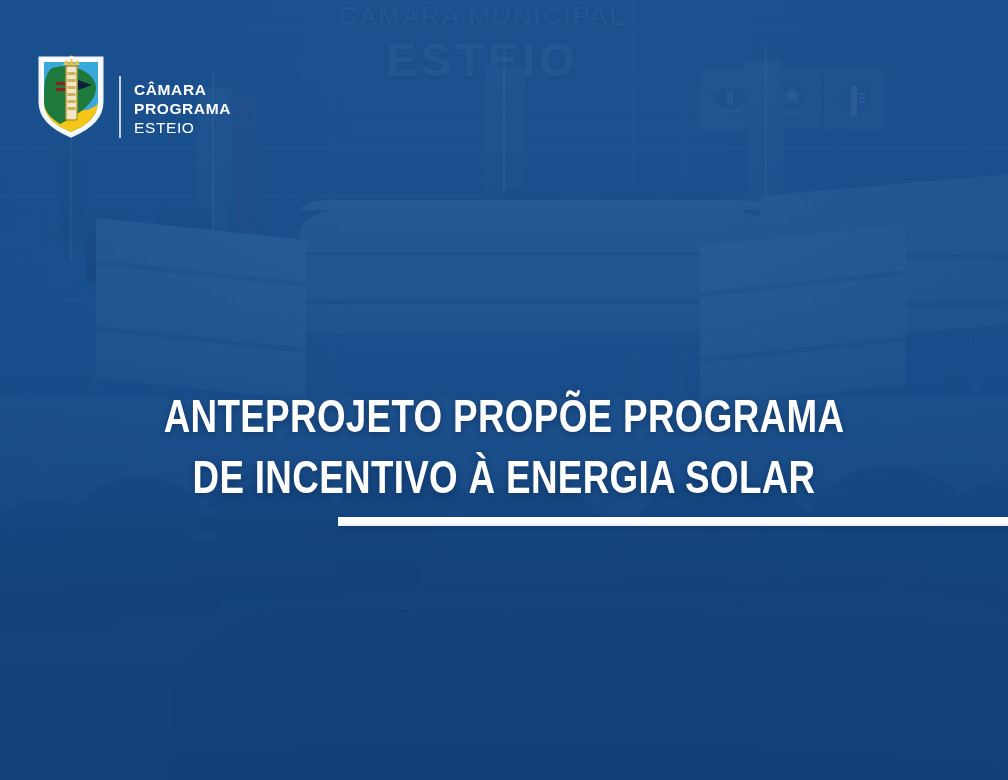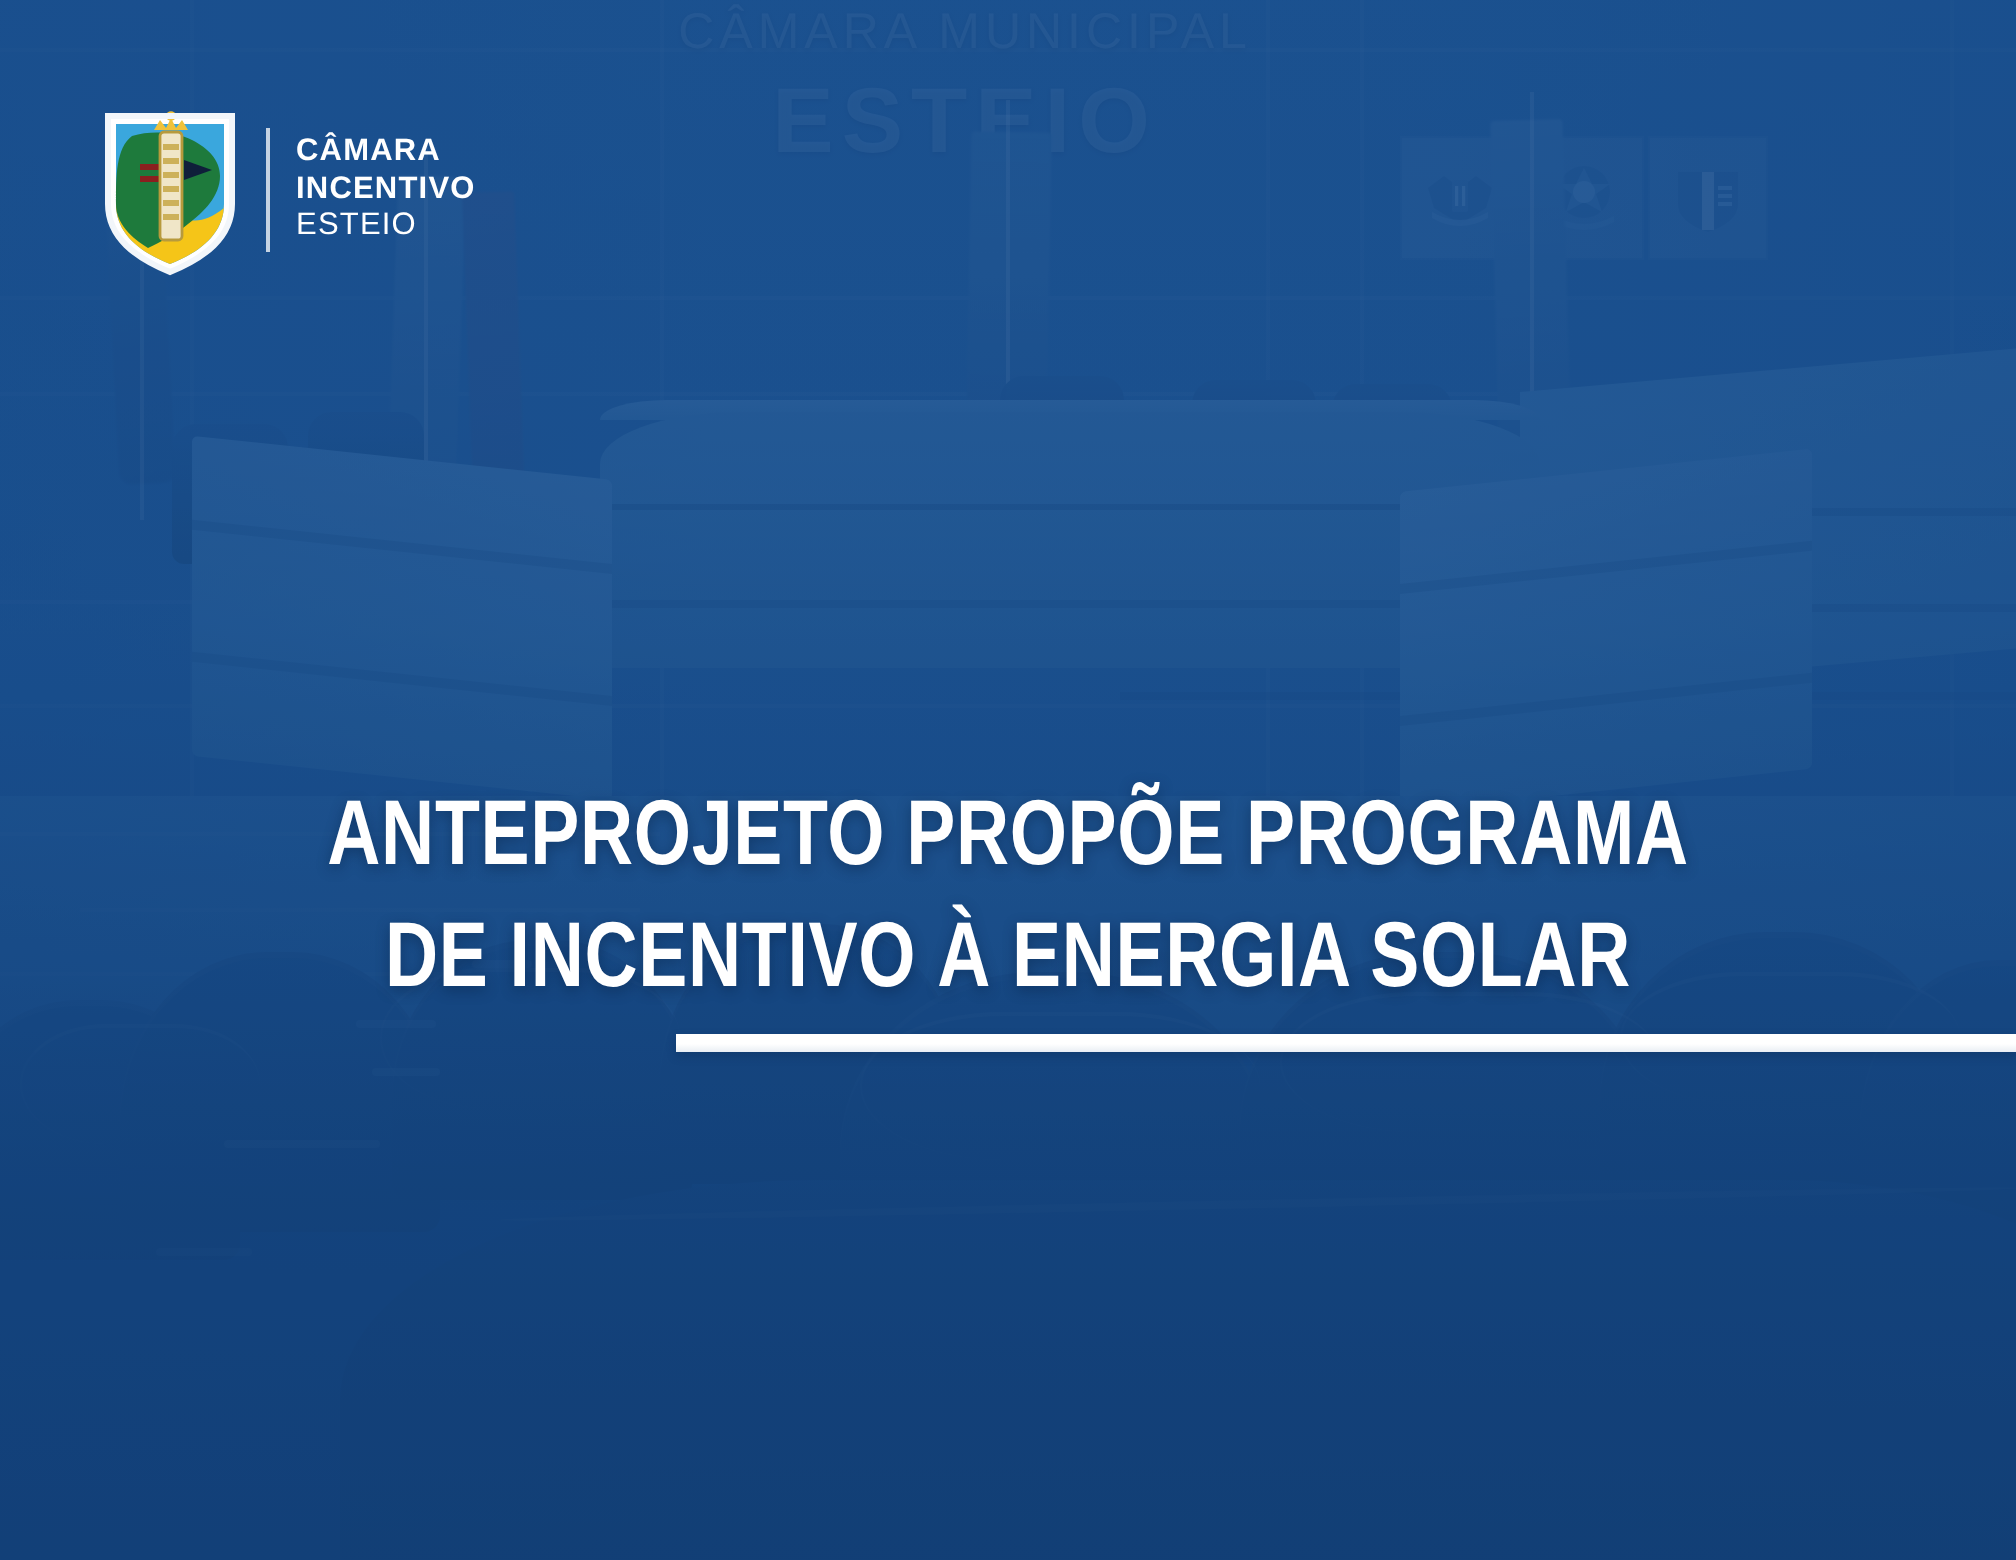--- a/index.html
+++ b/index.html
@@ -175,21 +175,21 @@
       linear-gradient(90deg, rgba(22,74,138,.28) 0%, rgba(22,74,138,.05) 35%,
                              rgba(22,74,138,.05) 70%, rgba(22,74,138,.26) 100%);
     mix-blend-mode:normal;
   }
   .tint2 {
     position:absolute; inset:0;
     background:rgba(23,76,141,.35);
   }
 
   
-  .logo { position:absolute; left:48px; top:52px; display:flex; align-items:center; gap:0; }
+  .logo { position:absolute; left:34px; top:52px; display:flex; align-items:flex-end; gap:0; }
   .emblem { width:74px; height:86px; display:block; }
   .logo-rule { width:2px; height:62px; background:rgba(255,255,255,.75); margin:0 13px 0 11px; }
   .logo-text { color:#ffffff; line-height:1.22; letter-spacing:.6px; }
   .logo-text .l1 { font-size:15.5px; font-weight:700; }
   .logo-text .l2 { font-size:15.5px; font-weight:700; }
   .logo-text .l3 { font-size:15.5px; font-weight:400; }
 
   
   .headline {
     position:absolute; left:0; top:386px; width:1008px;
@@ -353,21 +353,21 @@
       <rect x="33.5" y="41" width="8" height="3" fill="#cdb15a"></rect>
       <rect x="33.5" y="48" width="8" height="3" fill="#cdb15a"></rect>
       <rect x="33.5" y="55" width="8" height="3" fill="#cdb15a"></rect>
       <path d="M29 13 l3 -5 l3 4 l2.5 -5 l2.5 5 l3 -4 l3 5 Z" fill="#f0c23a"></path>
       <circle cx="37.5" cy="6" r="2.4" fill="#f0c23a"></circle>
       <path d="M6 6 h62 v44 c0 17 -14 27 -31 34 C20 77 6 67 6 50 Z" fill="none" stroke="#f2f6fa" stroke-width="3"></path>
     </svg>
     <div class="logo-rule"></div>
     <div class="logo-text">
       <div class="l1">CÂMARA</div>
-      <div class="l2">INCENTIVO</div>
+      <div class="l2">PROGRAMA</div>
       <div class="l3">ESTEIO</div>
     </div>
   </div>
 
   <div class="headline">
     <span class="hl-line">ANTEPROJETO PROPÕE PROGRAMA</span>
     <span class="hl-line">DE INCENTIVO À ENERGIA SOLAR</span>
   </div>
 
   <div class="divider"></div>

